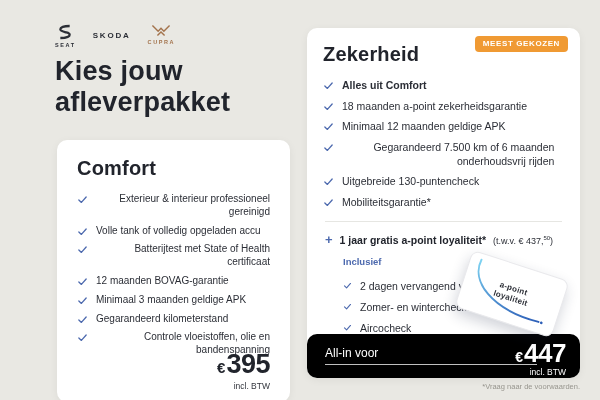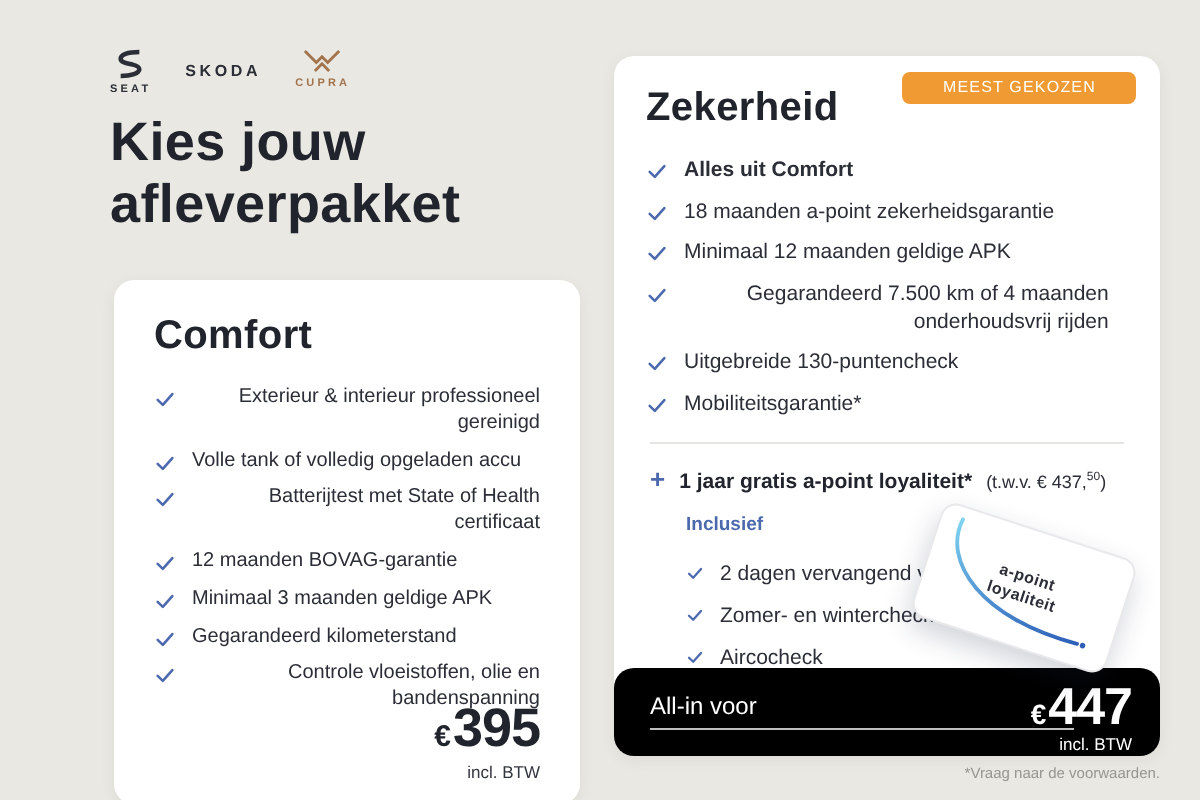--- a/index.html
+++ b/index.html
@@ -47,22 +47,22 @@
   .price-line { display: flex; align-items: baseline; justify-content: flex-end; gap: 1px; }
   .price-line .cur { font-size: 15px; font-weight: 600; }
   .price-line .amt { font-size: 27px; font-weight: bold; letter-spacing: -0.5px; }
   .price-note { font-size: 8.5px; color: #33363E; margin-top: 1px; }
 
   
   .zeker { position: absolute; left: 307px; top: 28px; width: 273px; height: 350px; padding: 15px 16px 0; }
   .badge {
     position: absolute; top: 8px; right: 12px;
     background: #F09A33; color: #fff;
-    font-size: 8px; font-weight: normal; letter-spacing: 0.6px;
-    padding: 3px 20px 4px; border-radius: 4px;
+    font-size: 8px; font-weight: bold; letter-spacing: 0.6px;
+    padding: 3px 8px 4px; border-radius: 4px;
   }
   .zeker .feature-list { margin-top: 13px; gap: 7px; width: 96%; }
   .zeker .feature-list li { font-size: 10.5px; line-height: 1.3; }
   .zeker .feature-list li.bold span { font-weight: bold; }
   .divider { height: 1px; background: #E6E6E2; margin: 12px 2px 11px; }
 
   .bonus-row { display: flex; align-items: baseline; gap: 7px; padding-left: 2px; }
   .plus-icon { color: #4C69AE; font-weight: bold; font-size: 13px; line-height: 1; }
   .bonus-title { font-size: 10.5px; font-weight: bold; color: #21242C; }
   .bonus-price { font-size: 9px; color: #2B2E36; }
@@ -203,21 +203,21 @@
       <li>
         <svg class="check" width="11" height="11" viewBox="0 0 12 12">
             <path d="M2 6.5 L4.8 9.2 L10 3.3" fill="none" stroke="#4C69AE" stroke-width="1.4" stroke-linecap="round" stroke-linejoin="round"></path>
           </svg>
         <span>Minimaal 12 maanden geldige APK</span>
       </li>
       <li>
         <svg class="check" width="11" height="11" viewBox="0 0 12 12">
             <path d="M2 6.5 L4.8 9.2 L10 3.3" fill="none" stroke="#4C69AE" stroke-width="1.4" stroke-linecap="round" stroke-linejoin="round"></path>
           </svg>
-        <span>Gegarandeerd 7.500 km of 4 maanden onderhoudsvrij rijden</span>
+        <span>Gegarandeerd 7.500 km of 6 maanden onderhoudsvrij rijden</span>
       </li>
       <li>
         <svg class="check" width="11" height="11" viewBox="0 0 12 12">
             <path d="M2 6.5 L4.8 9.2 L10 3.3" fill="none" stroke="#4C69AE" stroke-width="1.4" stroke-linecap="round" stroke-linejoin="round"></path>
           </svg>
         <span>Uitgebreide 130-puntencheck</span>
       </li>
       <li>
         <svg class="check" width="11" height="11" viewBox="0 0 12 12">
             <path d="M2 6.5 L4.8 9.2 L10 3.3" fill="none" stroke="#4C69AE" stroke-width="1.4" stroke-linecap="round" stroke-linejoin="round"></path>

